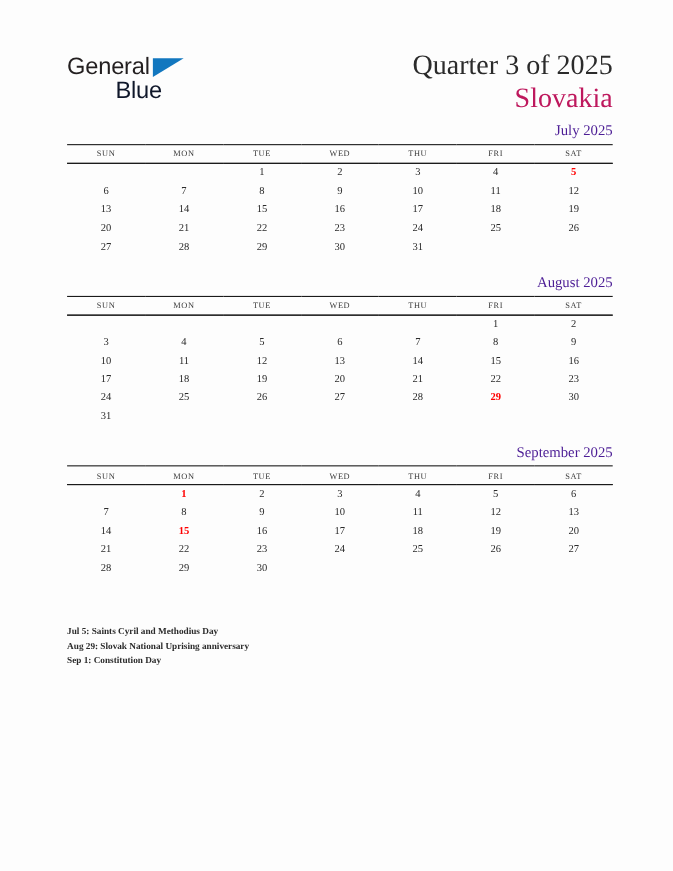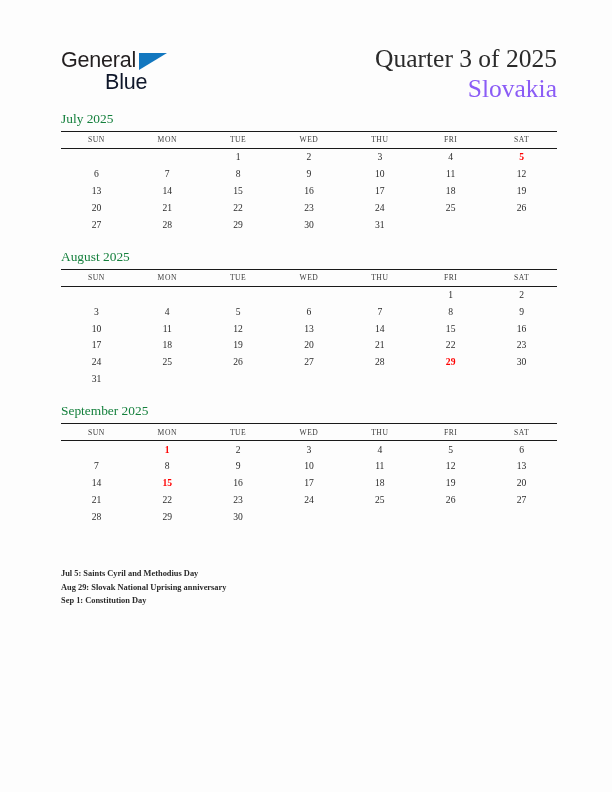--- a/index.html
+++ b/index.html
@@ -75,40 +75,40 @@
     text-align: right;
   }
   .quarter-title {
     font-size: 25.5px;
     color: #2b2b2b;
     line-height: 1.16;
     white-space: nowrap;
   }
   .country-title {
     font-size: 25.5px;
-    color: #8b5cf6;
+    color: #be185d;
     line-height: 1.16;
     white-space: nowrap;
   }
 
   
   .months {
     position: absolute;
     left: 61px;
     top: 112px;
     width: 496px;
   }
   .month-block {
     width: 496px;
     margin-bottom: 8px;
   }
   .month-name {
-    text-align: left;
+    text-align: right;
     font-size: 13.4px;
-    color: #15803d;
+    color: #4c1d95;
     padding-bottom: 4.5px;
     line-height: 1.1;
   }
   table.cal {
     width: 496px;
     border-collapse: collapse;
     table-layout: fixed;
   }
   table.cal thead th {
     font-family: "Liberation Serif", "DejaVu Serif", serif;

